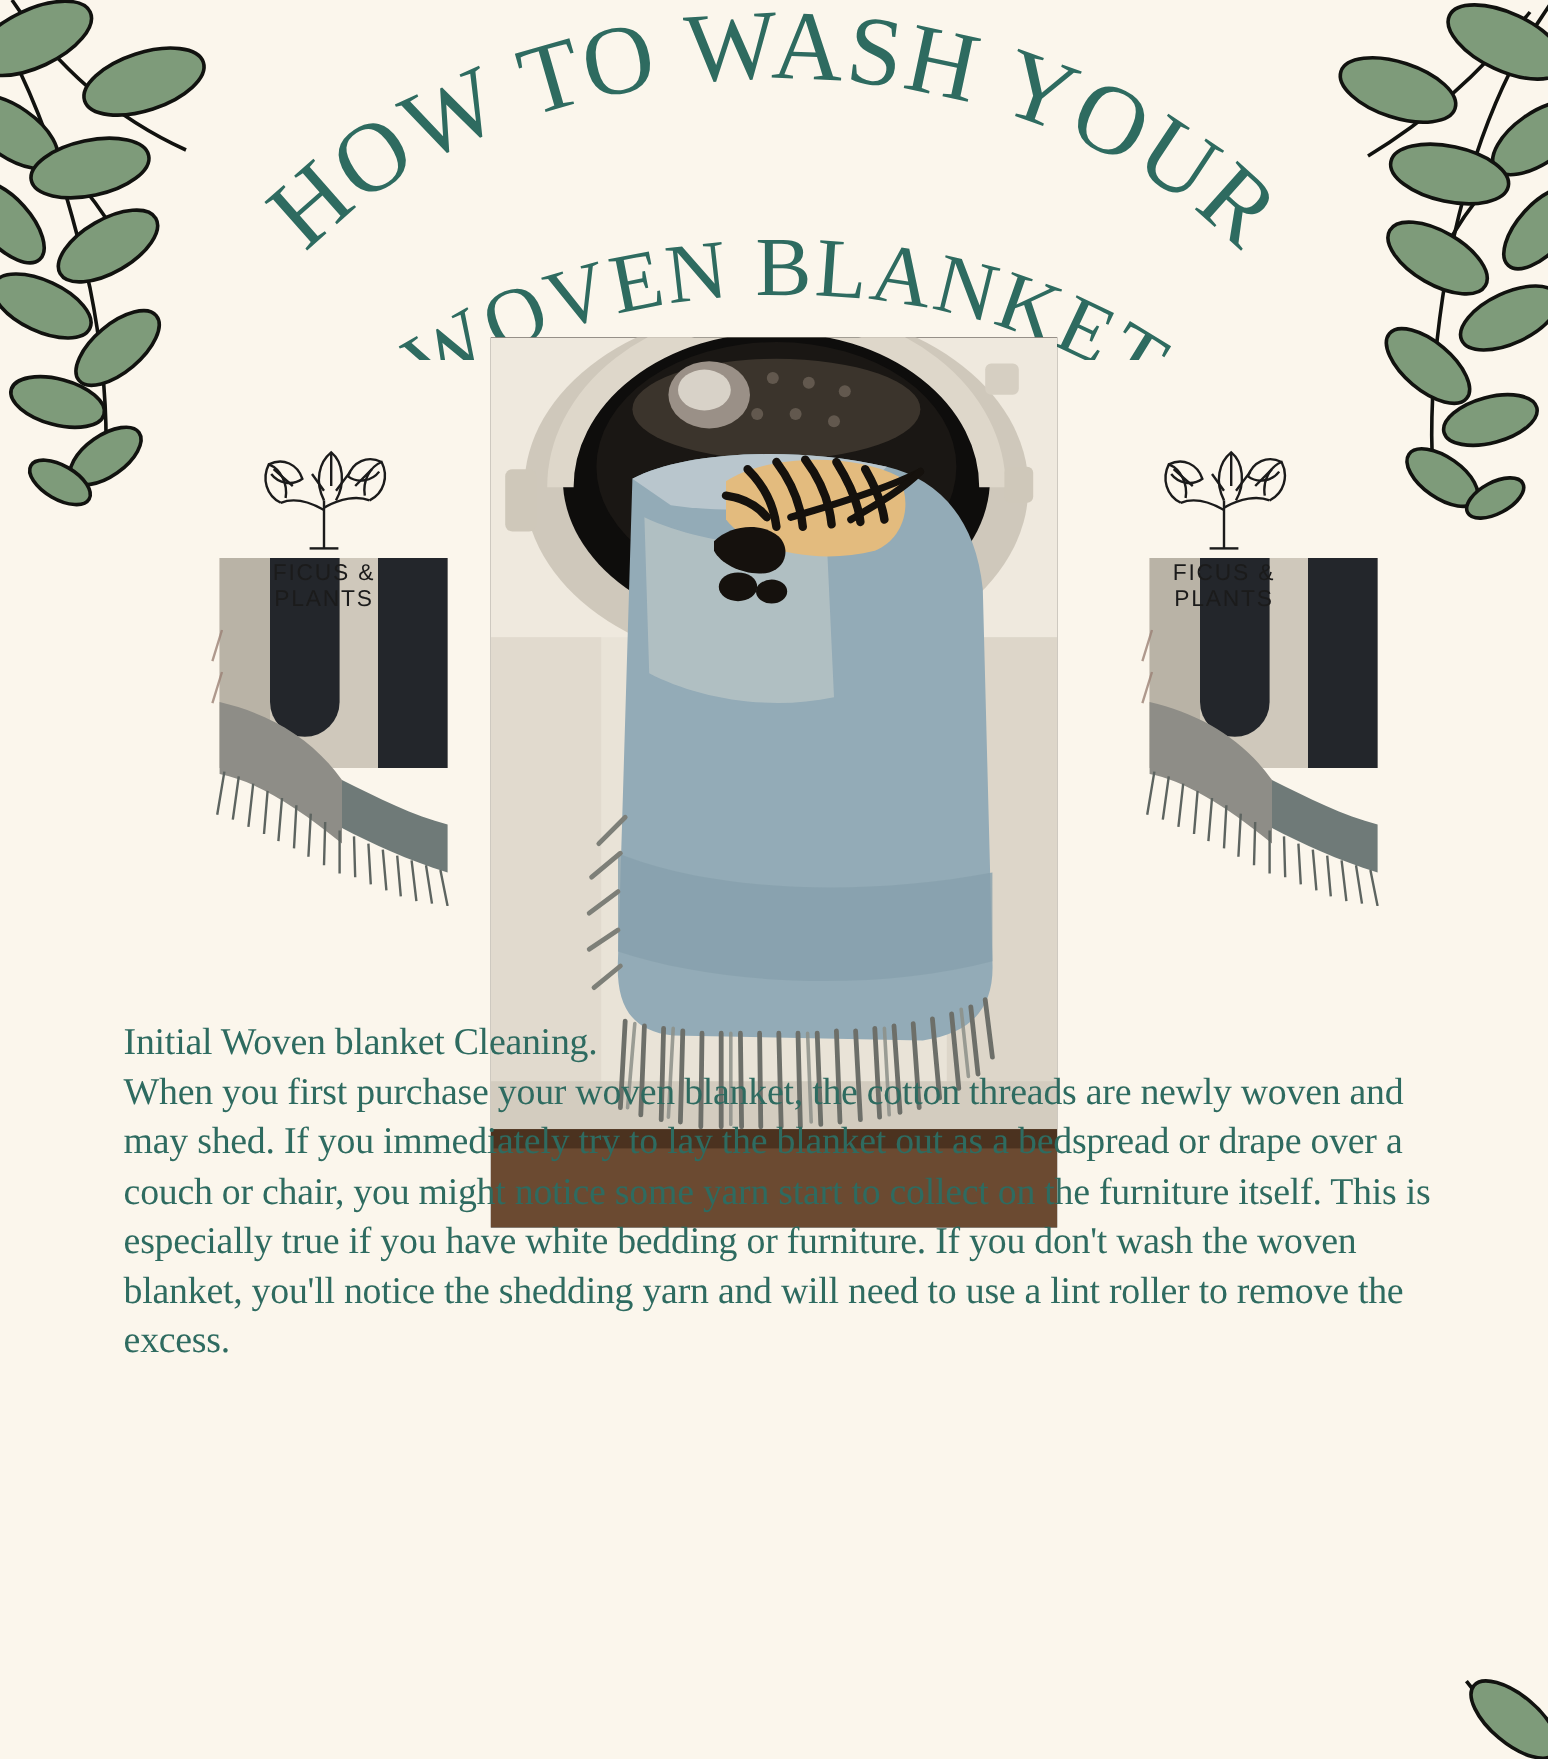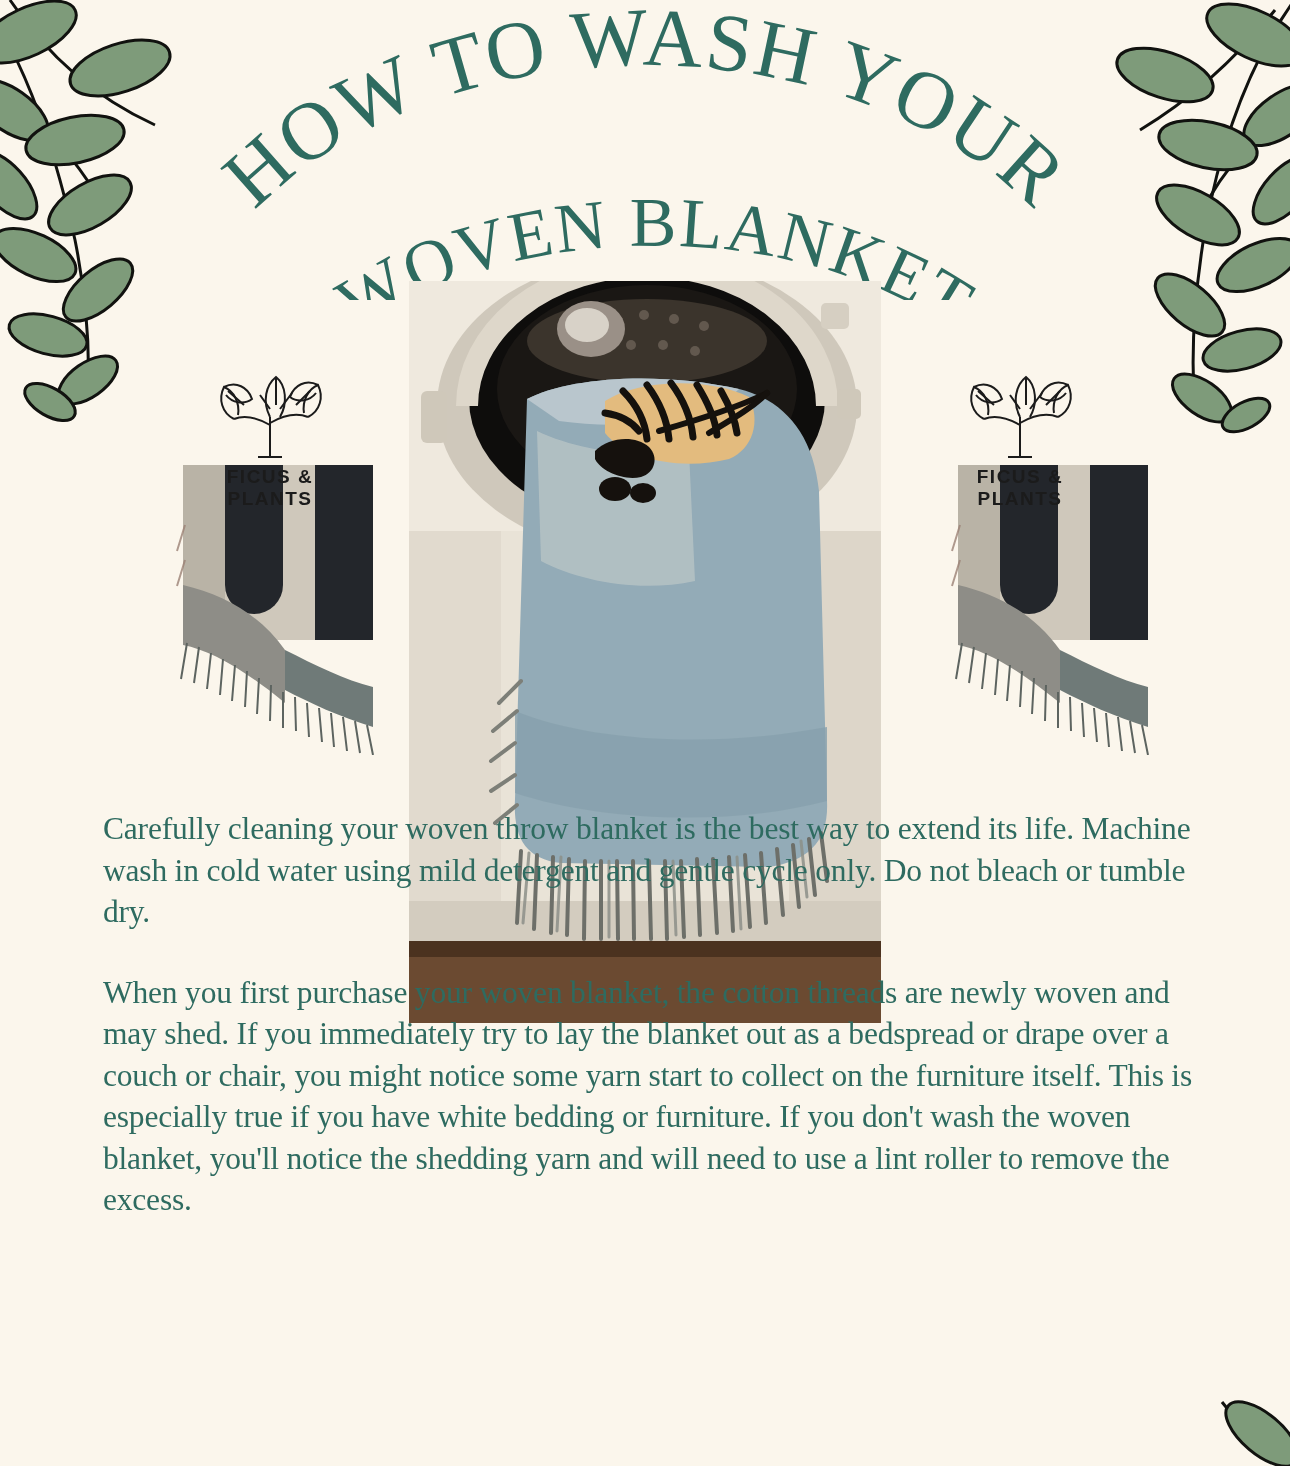--- a/index.html
+++ b/index.html
@@ -38,21 +38,20 @@
     letter-spacing: 2px;
   }
 
   
   .hero-row {
     position: absolute;
     top: 270px;
     left: 0;
     width: 1278px;
     height: 500px;
-    font-weight: bold;
   }
 
   
   .brand {
     position: absolute;
     width: 170px;
     text-align: center;
   }
   .brand-left  { left: 185px; top: 95px; }
   .brand-right { left: 935px; top: 95px; }
@@ -325,16 +324,16 @@
       </g>
 
       <g stroke="#7d7f78" stroke-width="4" stroke-linecap="round">
         <path d="M112 400 l -22 22 M108 430 l -24 20 M106 462 l -24 18 M106 494 l -24 16 M108 524 l -22 18"></path>
       </g>
     </svg>
   </div>
 </div>
 
 <div class="copy">
-  <p>Carefully cleaning your woven throw blanket is the best way to extend its life.  Machine wash in cold water using mild detergent and gentle cycle only. Do not bleach or tumble dry.</p>
   <div class="gap"></div>
+  <p>Initial Woven blanket Cleaning.</p>
   <p>When you first purchase your woven blanket, the cotton threads are newly woven and may shed. If you immediately try to lay the blanket out as a bedspread or drape over a couch or chair, you might notice some yarn start to collect on the furniture itself. This is especially true if you have white bedding or furniture. If you don't wash the woven blanket, you'll notice the shedding yarn and will need to use a lint roller to remove the excess.</p>
 </div>
 
 </body></html>

